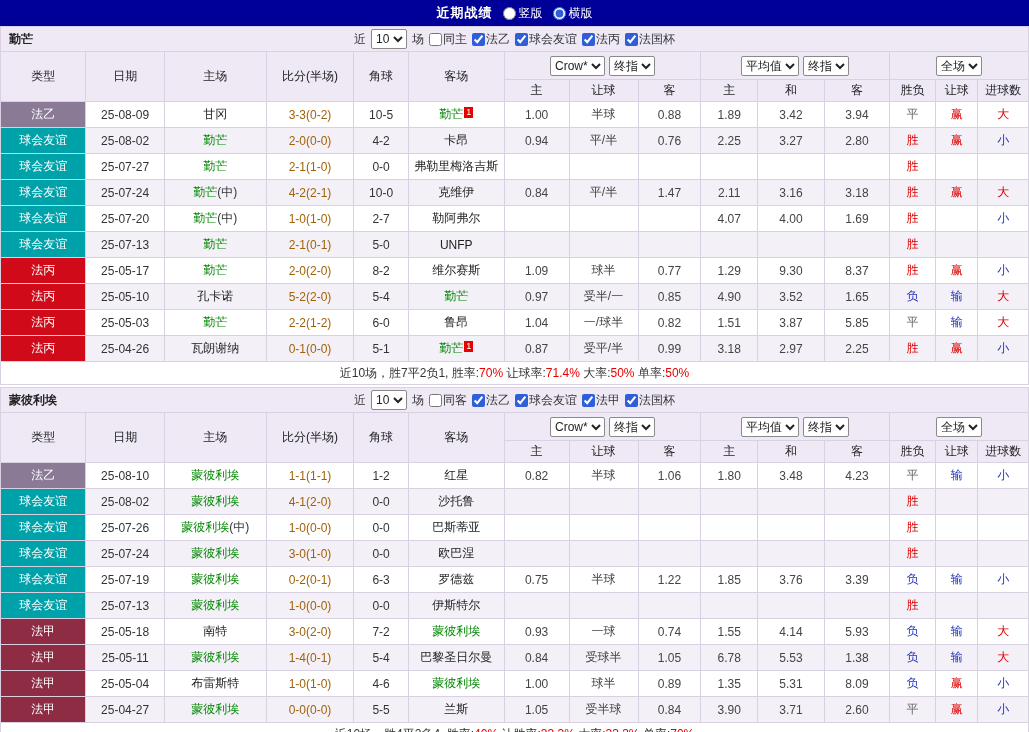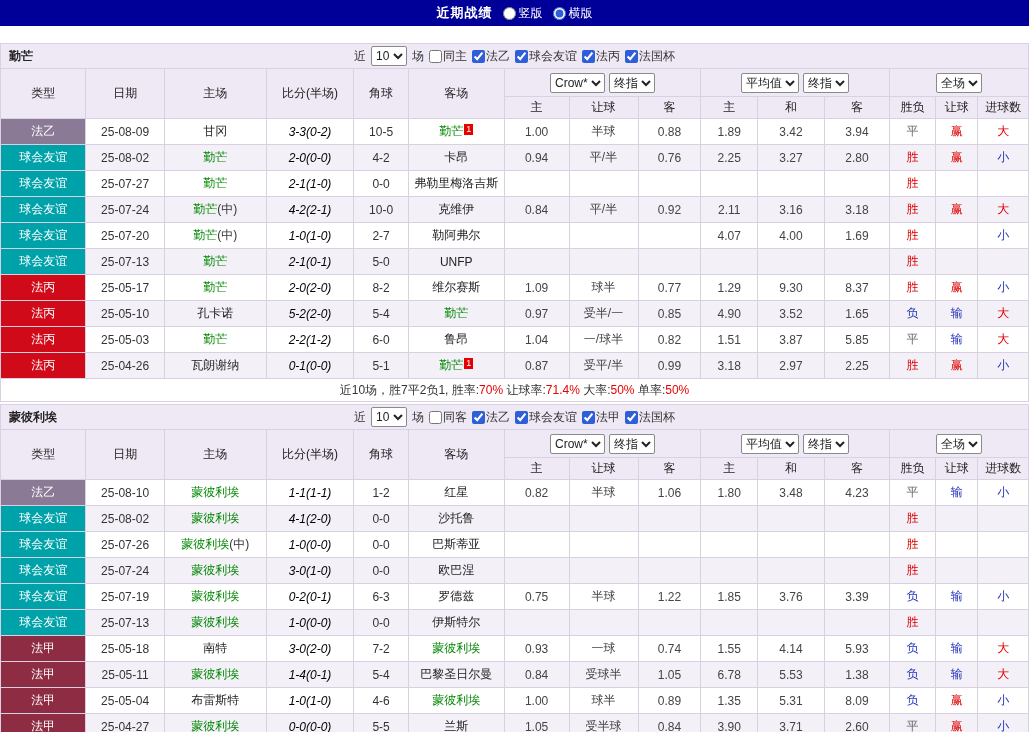--- a/index.html
+++ b/index.html
@@ -7,21 +7,21 @@
   body { font-family: "Liberation Sans", "DejaVu Sans", sans-serif; width:1029px; }
   .page { width:1029px; }
 
   
   .topbar { background:#000099; height:26px; display:flex; align-items:center; justify-content:center; gap:10px; color:#fff; }
   .topbar .title { font-weight:bold; font-size:13px; letter-spacing:1px; }
   .topbar label { display:flex; align-items:center; gap:3px; font-size:12px; cursor:pointer; }
   input[type=radio], input[type=checkbox] { margin:0; width:13px; height:13px; accent-color:#2e5fd8; }
 
   
-  table.sec-table { width:100%; border-collapse:collapse; table-layout:fixed;margin-top:17px; }
+  table.sec-table { width:100%; border-collapse:collapse; table-layout:fixed; }
   th, td { border:1px solid #d9d0e2; font-size:12px; font-weight:normal; text-align:center; white-space:nowrap; overflow:hidden; padding:0 1px; color:#333; }
 
   tr.filter-row td { height:25px; background:#efe9f6; }
   .filter-wrap { display:flex; align-items:center; position:relative; width:100%; }
   .team-name { position:absolute; left:7px; font-weight:bold; color:#222; font-size:12px; }
   .filters { margin:0 auto; display:flex; align-items:center; gap:5px; font-size:12px; color:#333; }
   .filters label { display:flex; align-items:center; gap:1px; cursor:pointer; }
 
   select { font-size:12px; height:20px; border:1px solid #8a8a8a; background:#fff; color:#222; font-family:inherit; border-radius:2px; }
 
@@ -29,21 +29,21 @@
   .dd-cell select { margin:0 2px; }
   tr.sub-row th { height:22px; background:#efe9f6; color:#222; }
 
   tr.data-row td { height:26px; background:#fff; }
   tr.data-row.alt td { background:#f3f0f7; }
   td.league { color:#fff !important; }
   .team { color:#222; text-decoration:none; }
   .team-hl { color:#008800; text-decoration:none; }
   .mid { color:#333; }
   .card-badge { display:inline-block; background:#e60000; color:#fff; font-size:9px; line-height:11px; min-width:9px; padding:0 1px; margin-left:1px; vertical-align:3px; }
-  td.score { color:#000000;font-style:italic; }
+  td.score { color:#a16207; }
   td.odds, td.eu { color:#444; }
 
   tr.summary-row td { height:23px; background:#fff; color:#333; font-size:12px; }
   .sum-red { color:#e60000; }
 
   table.sec-table + table.sec-table { margin-top:2px; }
 </style>
 </head>
 <body>
 
@@ -186,21 +186,21 @@
           </tr>
           <tr class="data-row alt">
             <td class="league" style="background: rgb(0, 162, 170);">球会友谊</td>
             <td class="date">25-07-24</td>
             <td class="teamcell"><span class="team-hl">勤芒</span><span class="mid">(中)</span></td>
             <td class="score">4-2(2-1)</td>
             <td class="corner">10-0</td>
             <td class="teamcell"><span class="team">克维伊</span></td>
             <td class="odds">0.84</td>
             <td class="odds">平/半</td>
-            <td class="odds">0.92</td>
+            <td class="odds">1.47</td>
             <td class="eu">2.11</td>
             <td class="eu">3.16</td>
             <td class="eu">3.18</td>
             <td style="color: rgb(221, 0, 0);">胜</td>
             <td style="color: rgb(221, 0, 0);">赢</td>
             <td style="color: rgb(221, 0, 0);">大</td>
           </tr>
           <tr class="data-row">
             <td class="league" style="background: rgb(0, 162, 170);">球会友谊</td>
             <td class="date">25-07-20</td>

